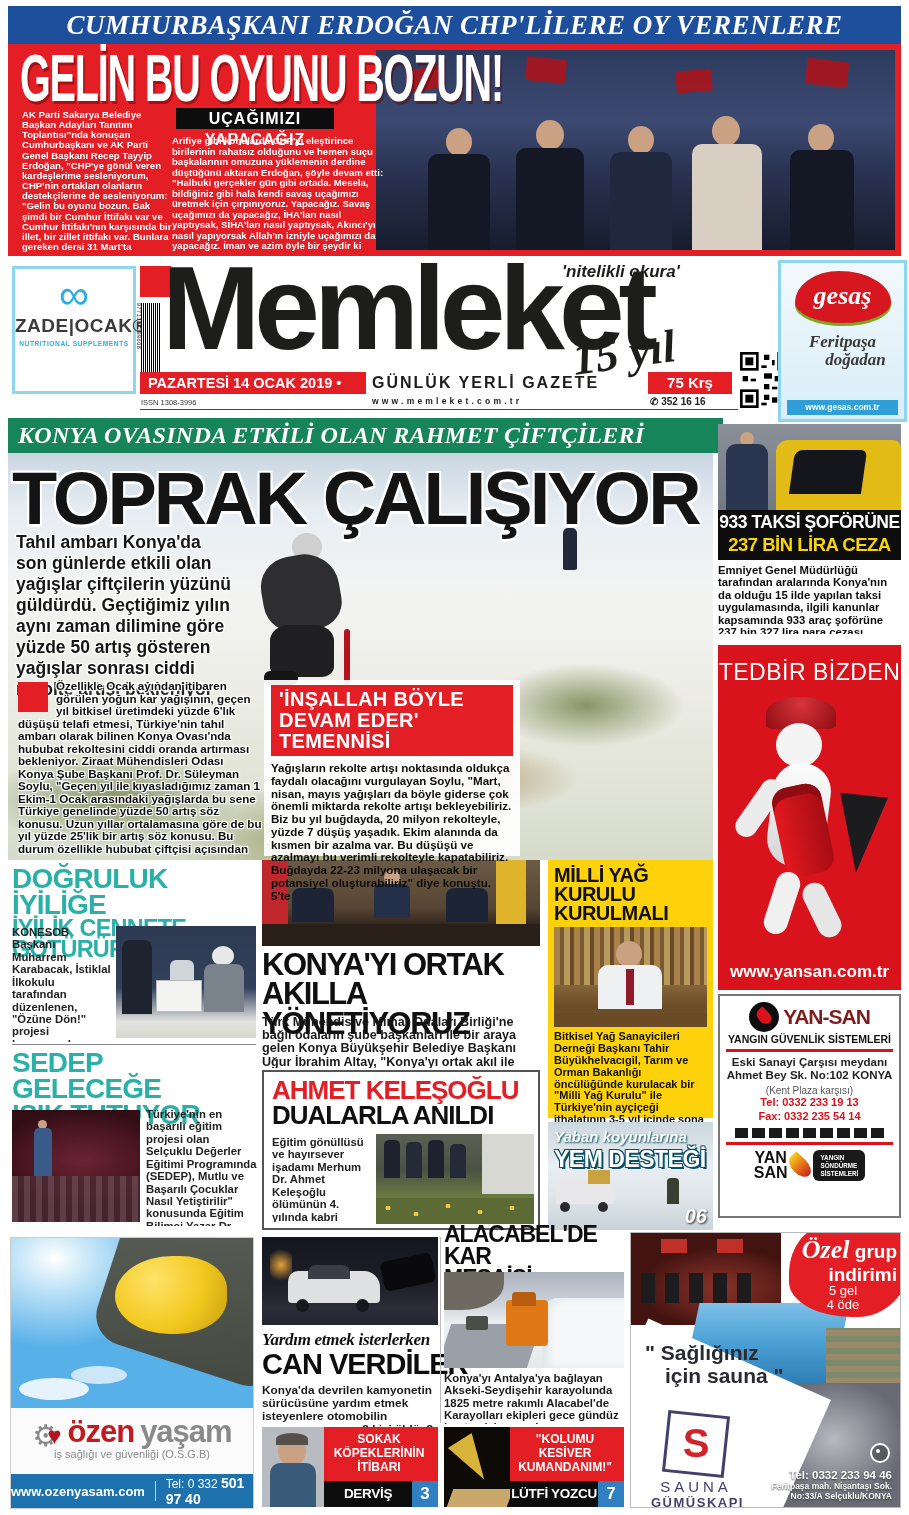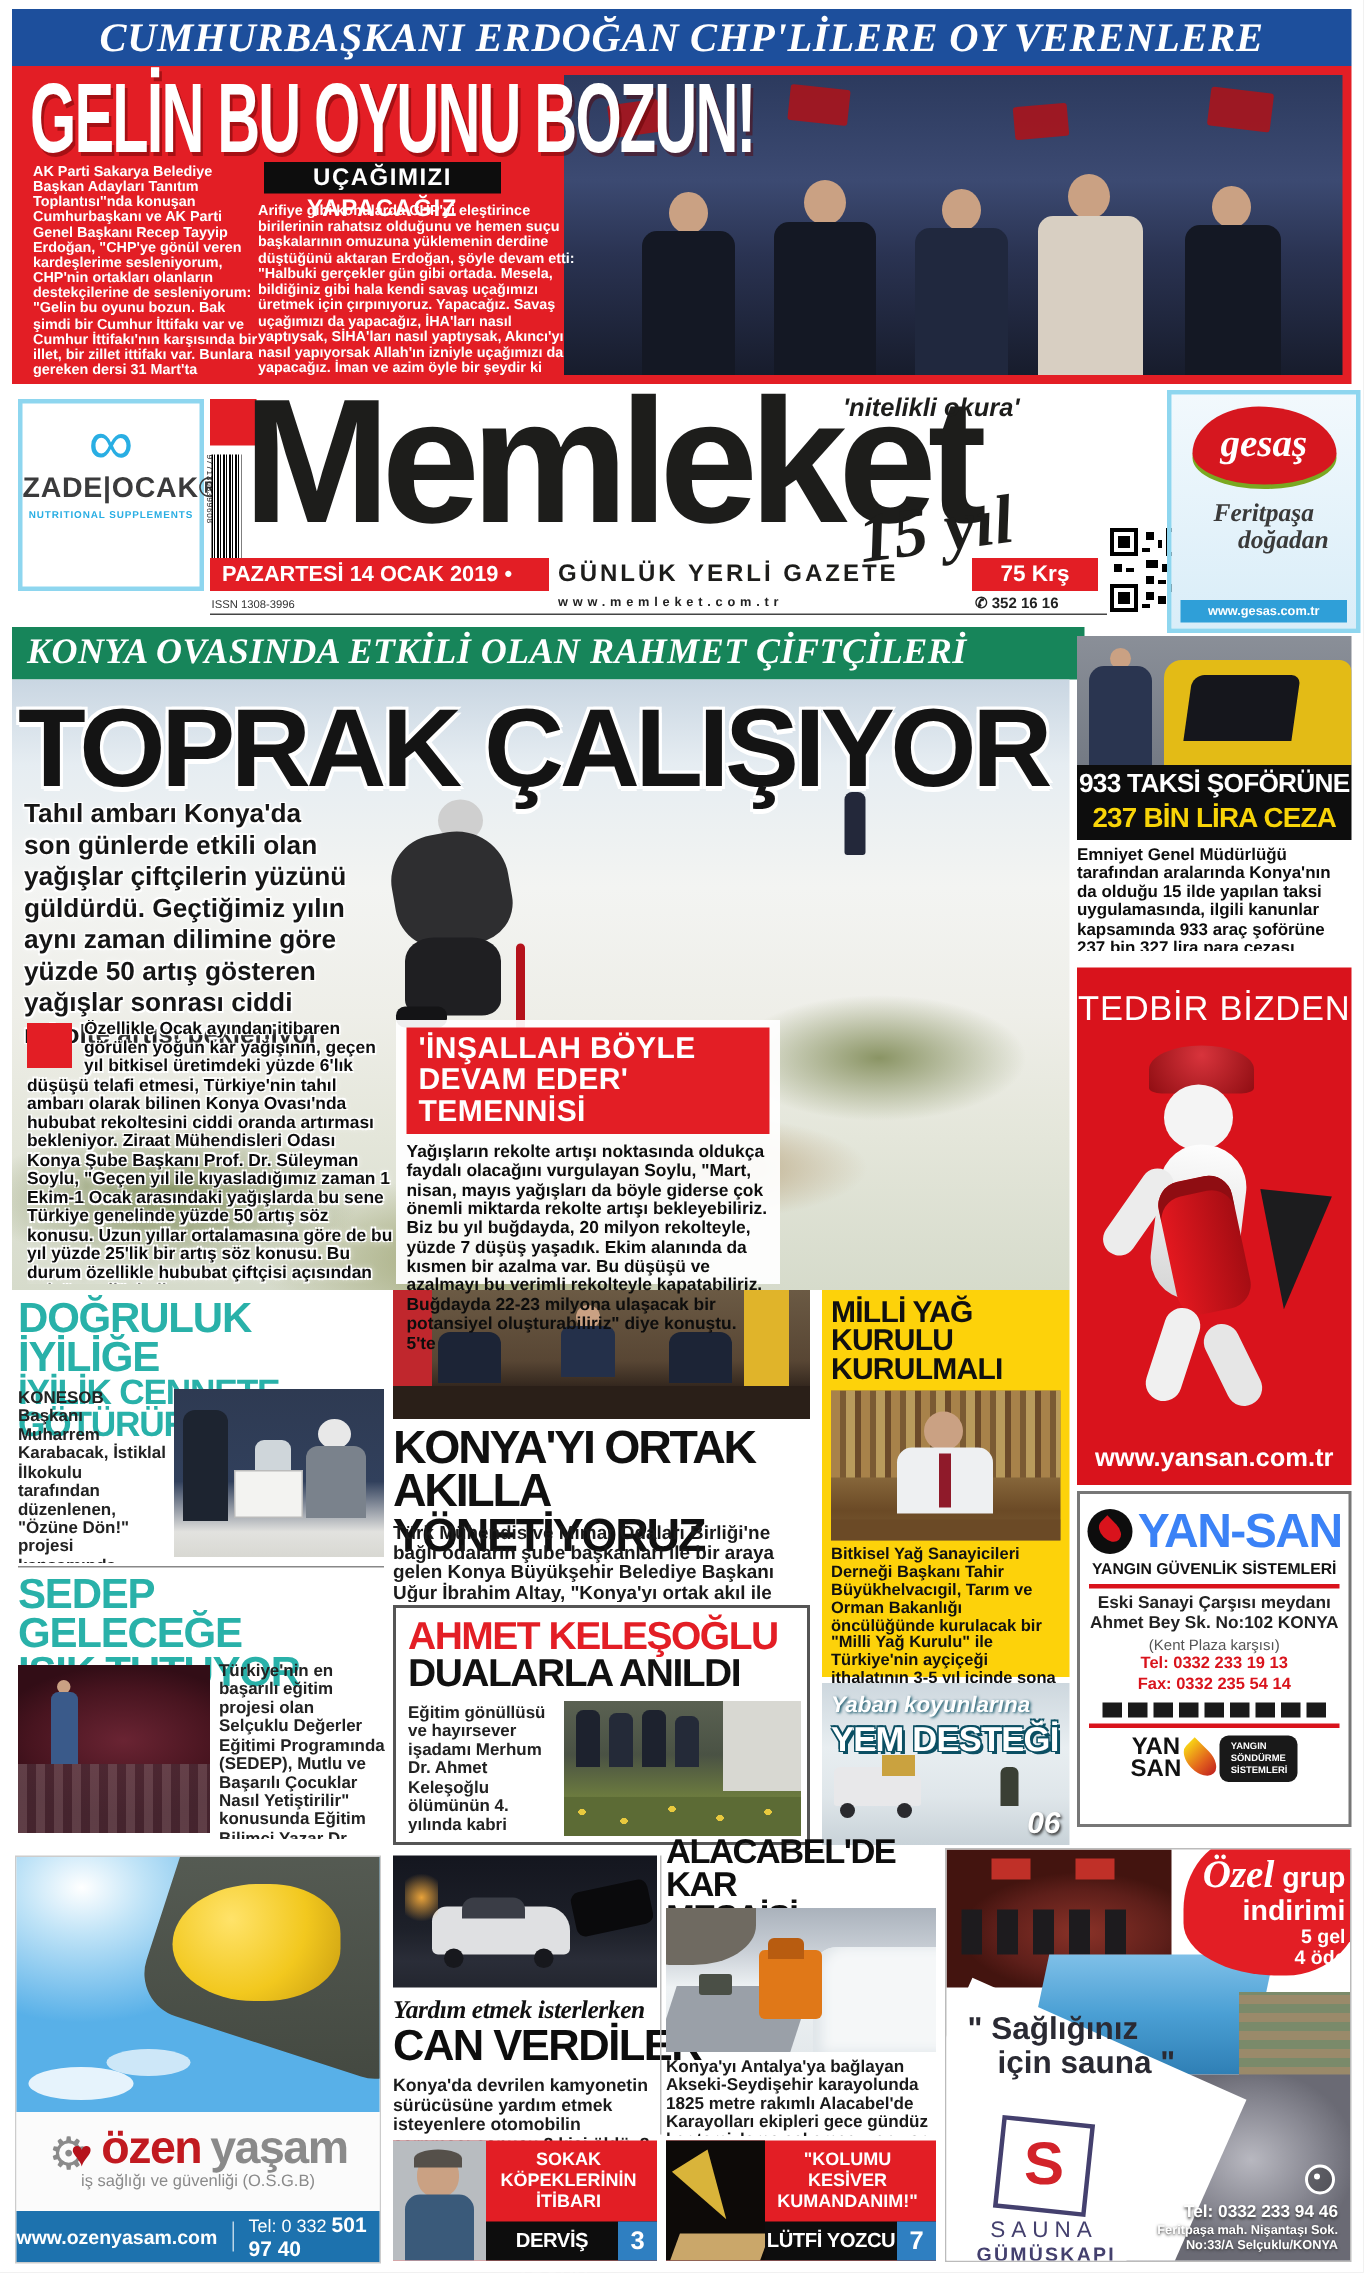--- a/index.html
+++ b/index.html
@@ -98,21 +98,21 @@
   
   #tedbir-ad{left:718px;top:645px;width:183px;height:345px;background:#d9131c;overflow:hidden;}
   #tedbir-title{margin-top:14px;text-align:center;color:#fff;font-size:23px;letter-spacing:.5px;}
   #yansan-url{position:absolute;bottom:8px;width:100%;text-align:center;color:#fff;font-size:17px;font-weight:bold;}
   #yansan-box{left:718px;top:994px;width:183px;height:224px;border:2px solid #777;background:#fff;
     box-sizing:border-box;text-align:center;padding-top:6px;}
   #ys-row{display:flex;align-items:center;justify-content:center;gap:4px;}
   #ys-circle{width:30px;height:30px;background:#0d0d0d;border-radius:50%;position:relative;}
   #ys-flame{position:absolute;left:9px;top:6px;width:12px;height:17px;background:#d9131c;
     border-radius:50% 0 50% 50%;transform:rotate(-45deg);}
-  #ys-name{color:#3b82f6;font-size:32px;font-weight:bold;letter-spacing:-1px;}
+  #ys-name{color:#7f1d1d;font-size:21px;font-weight:bold;letter-spacing:-1px;}
   #ys-sub{font-size:10.5px;font-weight:bold;color:#111;margin-top:1px;}
   .ys-rule{height:3px;background:#d9131c;margin:4px 6px;}
   #ys-addr{font-size:11.5px;font-weight:bold;color:#222;line-height:1.15;}
   #ys-note{font-size:10px;color:#555;margin-top:3px;}
   #ys-tel,#ys-fax{font-size:11px;font-weight:bold;color:#d9131c;line-height:1.2;}
   #ys-certs{display:flex;justify-content:center;gap:4px;margin-top:5px;}
   .cert{width:13px;height:10px;background:#1a1a1a;}
   #ys-footer{display:flex;align-items:center;justify-content:center;gap:5px;margin-top:5px;}
   #ys-f-name{font-size:16px;font-weight:bold;color:#111;line-height:.9;text-align:center;}
   #ys-f-flame{width:16px;height:26px;background:linear-gradient(180deg,#f7d116,#e2621c 60%,#c3271f);
@@ -222,21 +222,21 @@
     repeating-linear-gradient(90deg,rgba(160,80,60,.5) 0 6px,rgba(90,110,140,.5) 6px 12px);}
   #sa-hammam{left:120px;top:150px;width:151px;height:126px;background:
     radial-gradient(70px 60px at 55% 45%,#b8b8c0 0%,#8a8a94 60%,#6a6a74 100%);}
   #sa-white1{left:-30px;top:118px;width:200px;height:190px;background:#fff;transform:rotate(24deg);}
   #sa-blob{left:158px;top:-8px;width:120px;height:92px;background:#e31e25;
     border-radius:35% 20% 45% 55%/55% 45% 60% 40%;color:#fff;text-align:right;
     padding:10px 12px 0 0;box-sizing:border-box;z-index:3;}
   #sa-blob .script{font:italic bold 26px "Liberation Serif",serif;}
   #sa-blob .grup{font-size:19px;font-weight:bold;}
   #sa-blob .l2{font-size:19px;font-weight:bold;line-height:1;}
-  #sa-blob .l3,#sa-blob .l4{font-size:13px;font-weight:bold;line-height:1.1;}
+  #sa-blob .l3,#sa-blob .l4{font-size:13px;font-weight:normal;line-height:1.1;text-align:center;}
   #sa-quote{left:14px;top:108px;font-size:21px;font-weight:bold;color:#2a2a33;line-height:1.1;z-index:4;}
   #sa-quote .l2{padding-left:20px;display:block;}
   #sa-logo{left:20px;top:180px;width:90px;text-align:center;z-index:4;}
   #sa-logo-frame{margin:0 auto;width:56px;height:56px;border:3px solid #44406e;transform:rotate(6deg);
     position:relative;background:#fff;}
   #sa-logo-s{position:absolute;left:0;top:0;right:0;bottom:0;color:#d2232a;font-size:40px;
     font-weight:bold;line-height:54px;transform:rotate(-6deg);}
   #sa-b1{font-size:15px;letter-spacing:4px;color:#44406e;margin-top:3px;}
   #sa-b2{font-size:13px;font-weight:bold;letter-spacing:1.5px;color:#44406e;}
   #sa-contact{right:8px;bottom:6px;text-align:right;color:#fff;z-index:4;

